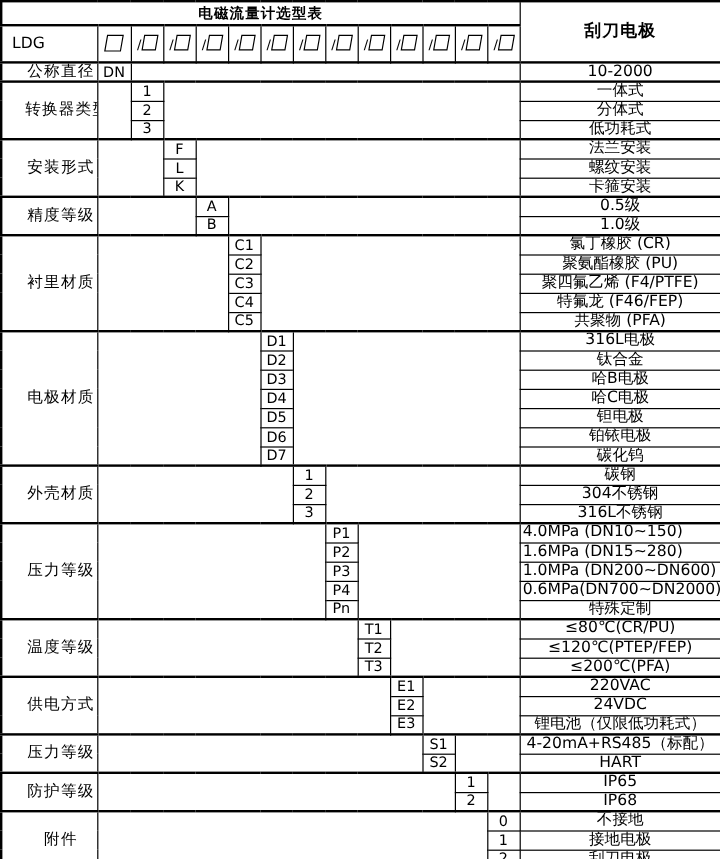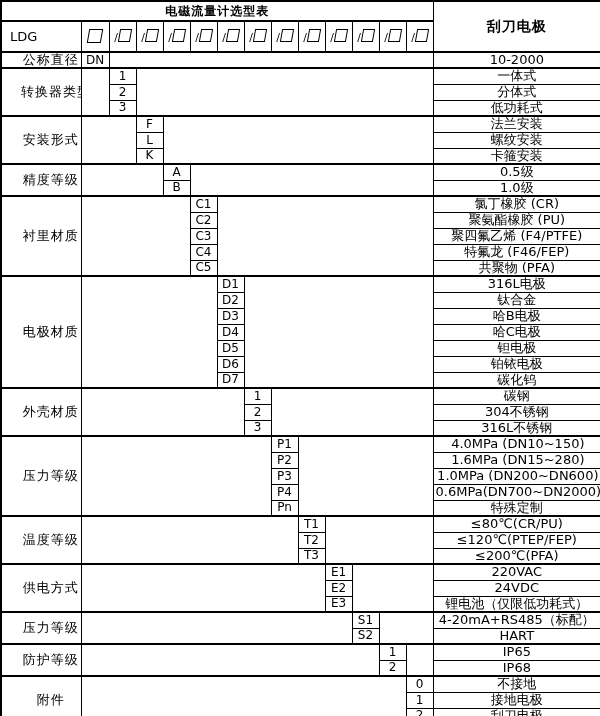--- a/index.html
+++ b/index.html
@@ -9,21 +9,21 @@
   tr.gsep > td{border-top:2px solid #000;}
   tr{height:16px;}
   tr.title-row{height:20px;}
   tr.ldg-row{height:31px;}
   .title{font-size:12px;font-weight:bold;letter-spacing:1px;}
   .desc-head{font-size:14px;font-weight:bold;letter-spacing:1px;}
   .code{font-size:12px;}
   .glabel{font-size:13px;letter-spacing:1px;padding-left:19px;}
   .ldg{text-align:left;padding-left:8px;font-size:13px;}
   td.desc{font-size:13px;text-align:center;}
-  td.desc.left{text-align:center;padding-left:2px;}
+  td.desc.left{text-align:left;padding-left:2px;}
   .box-icon{display:inline-block;width:10px;height:11px;border:1px solid #000;transform:skewX(-10deg);vertical-align:-1px;background:#fff;}
   .box-icon.lg{width:12px;height:12px;vertical-align:-2px;}
   .slash{font-size:11px;margin-right:1px;}
 </style>
 </head>
 <body>
 
 <table>
   <colgroup>
     <col style="width:80px">

